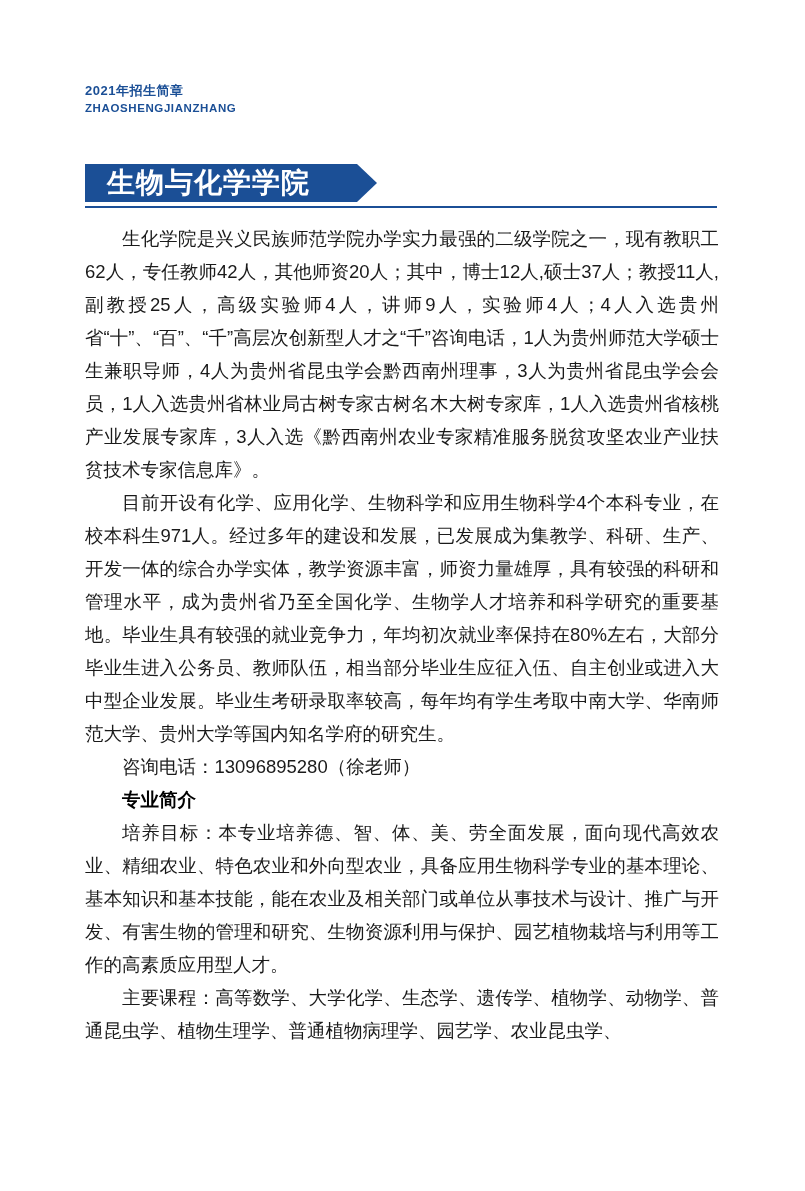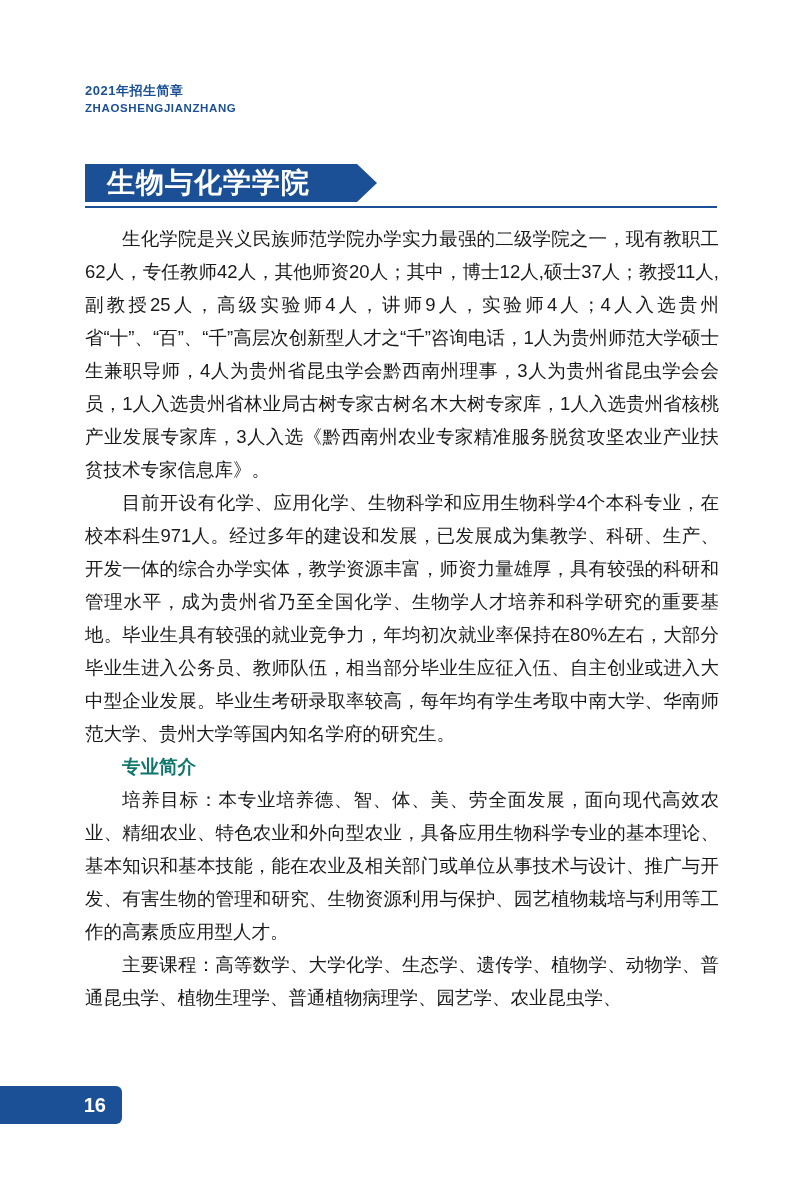--- a/index.html
+++ b/index.html
@@ -92,21 +92,21 @@
     line-height: 33px;
     color: #1a1a1a;
     text-align: justify;
     text-justify: inter-ideograph;
   }
   .content p {
     margin: 0;
     text-indent: 2em;
   }
   .sub-head {
-    color: #0f766e;
+    color: #000000;
     font-weight: bold;
   }
   .prog-title {
     color: #1b4f96;
     font-weight: bold;
   }
 
   
   .page-num {
     position: absolute;
@@ -146,27 +146,25 @@
     <div class="banner-text">生物与化学学院</div>
     <div class="banner-rule"></div>
   </div>
 
   <div class="content">
 
     <p>生化学院是兴义民族师范学院办学实力最强的二级学院之一，现有教职工62人，专任教师42人，其他师资20人；其中，博士12人,硕士37人；教授11人,副教授25人，高级实验师4人，讲师9人，实验师4人；4人入选贵州省“十”、“百”、“千”高层次创新型人才之“千”咨询电话，1人为贵州师范大学硕士生兼职导师，4人为贵州省昆虫学会黔西南州理事，3人为贵州省昆虫学会会员，1人入选贵州省林业局古树专家古树名木大树专家库，1人入选贵州省核桃产业发展专家库，3人入选《黔西南州农业专家精准服务脱贫攻坚农业产业扶贫技术专家信息库》。</p>
 
     <p>目前开设有化学、应用化学、生物科学和应用生物科学4个本科专业，在校本科生971人。经过多年的建设和发展，已发展成为集教学、科研、生产、开发一体的综合办学实体，教学资源丰富，师资力量雄厚，具有较强的科研和管理水平，成为贵州省乃至全国化学、生物学人才培养和科学研究的重要基地。毕业生具有较强的就业竞争力，年均初次就业率保持在80%左右，大部分毕业生进入公务员、教师队伍，相当部分毕业生应征入伍、自主创业或进入大中型企业发展。毕业生考研录取率较高，每年均有学生考取中南大学、华南师范大学、贵州大学等国内知名学府的研究生。</p>
 
+    <p>咨询电话：13096895280（徐老师）</p>
 
     <p class="sub-head">专业简介</p>
 
 
     <p>培养目标：本专业培养德、智、体、美、劳全面发展，面向现代高效农业、精细农业、特色农业和外向型农业，具备应用生物科学专业的基本理论、基本知识和基本技能，能在农业及相关部门或单位从事技术与设计、推广与开发、有害生物的管理和研究、生物资源利用与保护、园艺植物栽培与利用等工作的高素质应用型人才。</p>
 
     <p>主要课程：高等数学、大学化学、生态学、遗传学、植物学、动物学、普通昆虫学、植物生理学、普通植物病理学、园艺学、农业昆虫学、</p>
 
   </div>
 
-  <div class="page-num">
-    <span>16</span>
-  </div>
 
 </div>
 
 </body></html>

